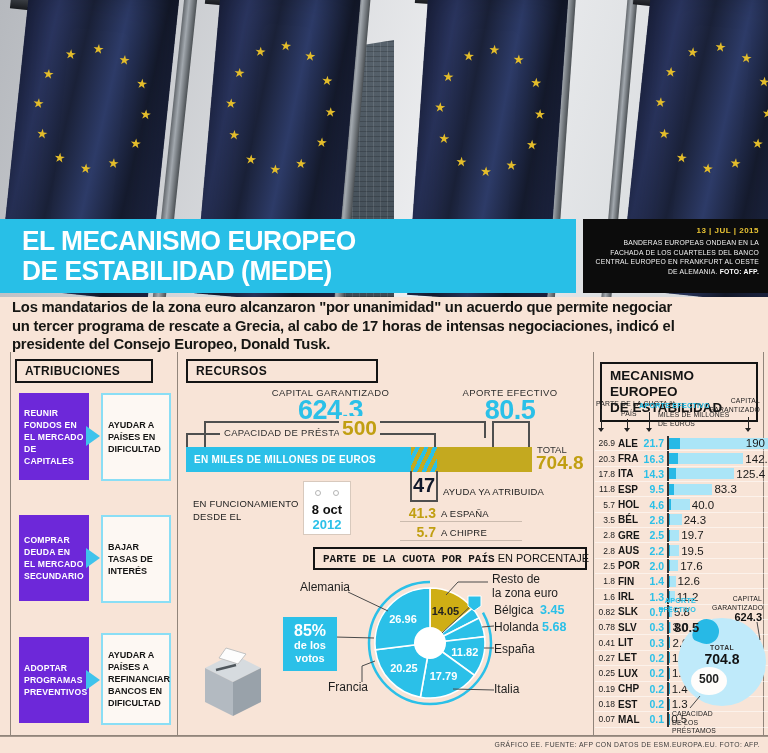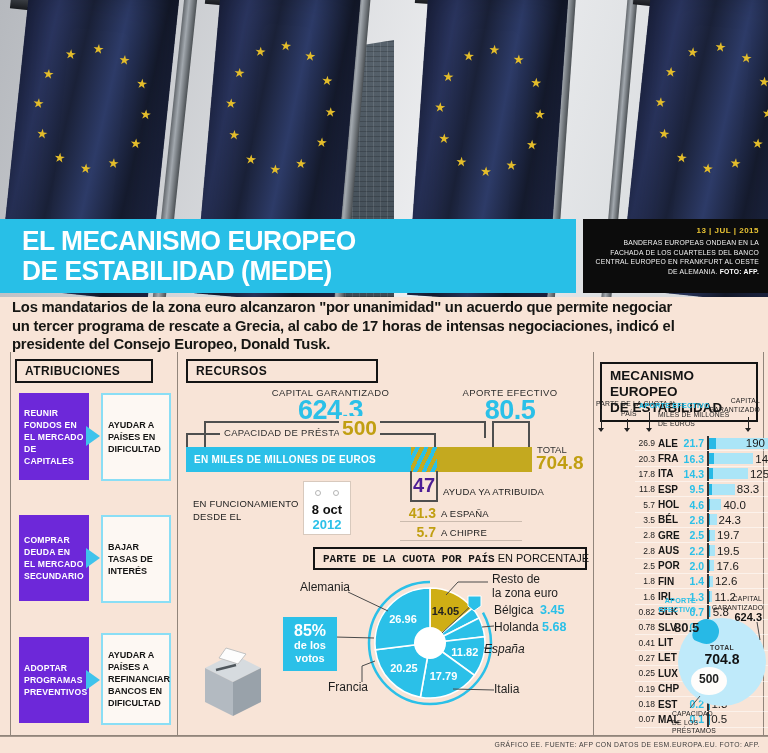--- a/index.html
+++ b/index.html
@@ -60,21 +60,21 @@
   .capline-r{position:absolute;left:434px;top:433px;width:2px;height:14px;background:#4f4f4f;}
   .cap-pres-label{position:absolute;left:220px;top:427px;font-size:9.5px;color:#2e2e2e;background:#f8e4d7;padding:0 4px;letter-spacing:.3px;}
   .cap-pres-value{position:absolute;left:339px;top:416px;font-size:21px;font-weight:800;color:#c19f12;background:#f8e4d7;padding:0 3px;}
   .mainbar{position:absolute;left:186px;top:447px;width:346px;height:25px;display:flex;}
   .seg-cyan{width:225px;background:#2bc0e8;color:#fff;font-weight:800;font-size:10px;line-height:25px;padding-left:8px;white-space:nowrap;letter-spacing:.3px;}
   .seg-hatch{width:26px;background:repeating-linear-gradient(115deg,#c4a91f 0 4px,#2bc0e8 4px 8px);}
   .seg-gold{flex:1;background:#c4a91f;}
   .total-label{position:absolute;left:537px;top:444px;font-size:9.5px;color:#333;}
   .total-value{position:absolute;left:536px;top:452px;font-size:19px;font-weight:800;color:#c19f12;}
   .brk47{position:absolute;left:410px;top:471px;width:28px;height:31px;border:2px solid #4f4f4f;border-top:none;}
-  .v47{position:absolute;left:408px;top:474px;width:32px;text-align:center;font-size:20px;font-weight:800;color:#4c1d95;}
+  .v47{position:absolute;left:408px;top:474px;width:32px;text-align:center;font-size:20px;font-weight:800;color:#0f172a;}
   .lab9{position:absolute;font-size:9.5px;color:#222;letter-spacing:.2px;}
   .gold-num{position:absolute;width:40px;text-align:right;font-size:14px;font-weight:800;color:#c19f12;}
   .uline{position:absolute;height:1px;background:#cbbbae;}
   .calendar{position:absolute;left:303px;top:481px;width:48px;height:54px;background:#fff;border:1px solid #d8c9bd;text-align:center;}
   .cal-ring{display:inline-block;width:6px;height:6px;border:1.5px solid #b5b5b5;border-radius:50%;margin:4px 6px 0;}
   .cal-day{font-size:13px;font-weight:800;color:#111;line-height:15px;margin-top:2px;}
   .cal-year{font-size:13px;font-weight:800;color:#2bc0e8;line-height:15px;}
   .regla{position:absolute;left:190px;top:543px;width:150px;font-size:9.8px;line-height:13.5px;color:#222;letter-spacing:.2px;}
 
   
@@ -89,21 +89,21 @@
   .pv{font:700 11px "Liberation Sans",sans-serif;fill:#fff;}
   .pv.dark{fill:#222;}
 
   
   .mede-hdr{position:absolute;left:600px;top:362px;width:158px;border:2px solid #141414;padding:4px 8px;font-size:13.5px;line-height:16px;font-weight:800;color:#141414;}
   .mini{position:absolute;font-size:6.8px;color:#222;letter-spacing:.2px;line-height:8.5px;}
   .mini.cyan{color:#2bc0e8;font-weight:800;font-size:7.2px;}
   .dna{position:absolute;width:1px;background:#222;}
   .dna:after{content:"";position:absolute;bottom:-4px;left:-3px;border:3px solid transparent;border-top:4px solid #222;}
   .ctable{position:absolute;left:595px;top:436px;width:173px;}
-  .crow{height:15.35px;display:flex;align-items:center;border-bottom:1px solid rgba(255,255,255,.5);margin-left:40px;}
+  .crow{height:15.35px;display:flex;align-items:center;border-bottom:1px solid rgba(255,255,255,.5);}
   .cq{width:20px;text-align:right;font-size:8.5px;color:#222;}
   .cc{width:26px;padding-left:3px;font-size:10px;font-weight:800;color:#161616;}
   .ca{width:23px;text-align:right;font-size:10.5px;font-weight:800;color:#2bc0e8;}
   .cbar{flex:1;align-self:stretch;position:relative;border-left:2px solid #333;margin-left:3px;display:flex;align-items:center;}
   .bl{position:absolute;left:0;height:11px;background:#abe5f7;}
   .bd{position:absolute;left:0;height:11px;background:#27b9e6;}
   .cv{position:absolute;font-size:11.5px;color:#191919;white-space:nowrap;padding-left:2px;}
   .cv.in{transform:translateX(-100%);padding-right:3px;padding-left:0;}
 
   
@@ -311,21 +311,21 @@
       </g>
       <polygon points="150,27 163,27 163,37 156,42 150,37" fill="#2bc0e8" stroke="#fff" stroke-width="1"></polygon>
     </svg>
     <div class="pz-lab" style="left:0;top:10px;width:70px;text-align:right;">Alemania</div>
     <div class="pz-lab" style="left:212px;top:2px;line-height:14px;">
       <div>Resto de</div>
       <div>la zona euro</div>
     </div>
     <div class="pz-lab" style="left:214px;top:33px;"><span>Bélgica</span>&nbsp;&nbsp;<span class="pz-val">3.45</span></div>
     <div class="pz-lab" style="left:214px;top:50px;"><span>Holanda</span>&nbsp;<span class="pz-val">5.68</span></div>
-    <div class="pz-lab" style="left:204px;top:72px;font-style:italic;">España</div>
+    <div class="pz-lab" style="left:214px;top:72px;">España</div>
     <div class="pz-lab" style="left:214px;top:112px;">Italia</div>
     <div class="pz-lab" style="left:48px;top:110px;">Francia</div>
     <div class="votes">
       <div class="v1">85%</div>
       <div class="v2">de los</div>
       <div class="v2">votos</div>
     </div>
   </div>
 
   <div class="mede-hdr">

